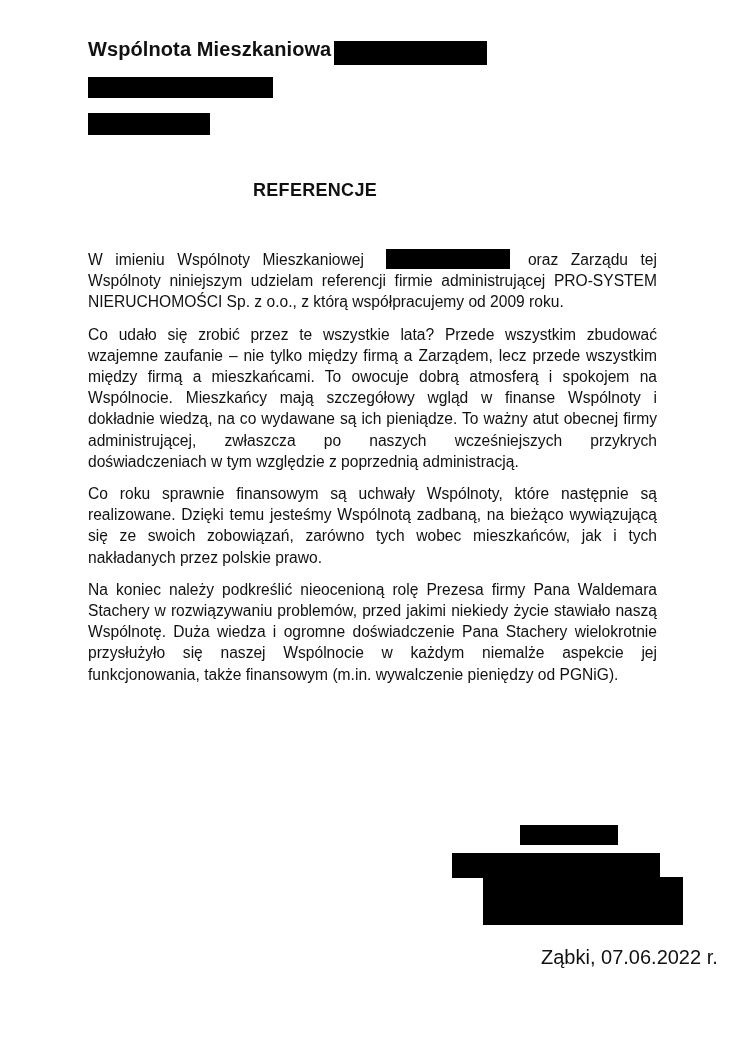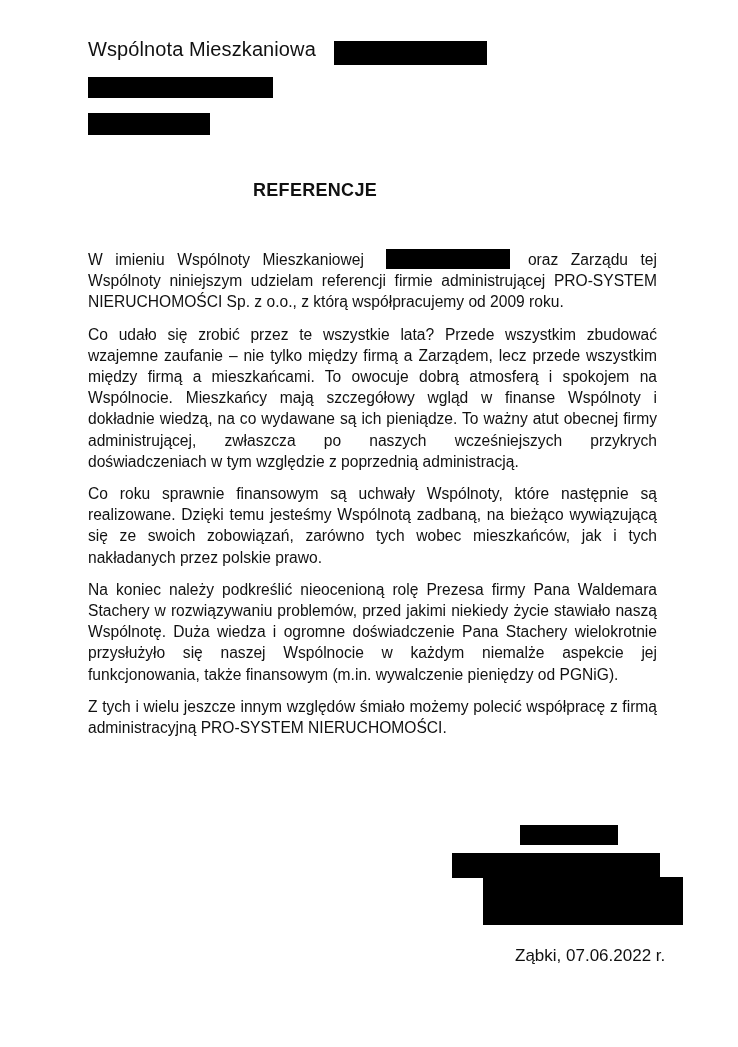--- a/index.html
+++ b/index.html
@@ -17,21 +17,21 @@
     }
     .redact {
       position: absolute;
       background: #000000;
     }
     .header-title {
       position: absolute;
       left: 88px;
       top: 38px;
       font-size: 20px;
-      font-weight: normal;
+      font-weight: bold;
       letter-spacing: 0.1px;
       white-space: nowrap;
     }
     .doc-title {
       position: absolute;
       left: 0;
       width: 630px;
       top: 180px;
       text-align: center;
       font-size: 18px;
@@ -53,41 +53,40 @@
     .inline-redact {
       display: inline-block;
       width: 124px;
       height: 20px;
       background: #000;
       vertical-align: -4px;
       margin: 0 18px 0 22px;
     }
     .place-date {
       position: absolute;
-      left: 515px;
+      left: 541px;
       top: 946px;
-      font-size: 17px;
+      font-size: 20px;
       white-space: nowrap;
     }
   </style>
 </head>
 <body>
 
 <div class="header-title">Wspólnota Mieszkaniowa</div>
 <div class="redact" style="left:334px; top:41px; width:153px; height:24px;"></div>
 <div class="redact" style="left:88px; top:77px; width:185px; height:21px;"></div>
 <div class="redact" style="left:88px; top:113px; width:122px; height:22px;"></div>
 
 <div class="doc-title">REFERENCJE</div>
 
 <div class="body-text">
   <p><span>W imieniu Wspólnoty Mieszkaniowej</span><span class="inline-redact"></span><span>oraz Zarządu tej Wspólnoty niniejszym udzielam referencji firmie administrującej PRO-SYSTEM NIERUCHOMOŚCI Sp. z o.o., z którą współpracujemy od 2009 roku.</span></p>
   <p>Co udało się zrobić przez te wszystkie lata? Przede wszystkim zbudować wzajemne zaufanie – nie tylko między firmą a Zarządem, lecz przede wszystkim między firmą a mieszkańcami. To owocuje dobrą atmosferą i spokojem na Wspólnocie. Mieszkańcy mają szczegółowy wgląd w finanse Wspólnoty i dokładnie wiedzą, na co wydawane są ich pieniądze. To ważny atut obecnej firmy administrującej, zwłaszcza po naszych wcześniejszych przykrych doświadczeniach w tym względzie z poprzednią administracją.</p>
   <p>Co roku sprawnie finansowym są uchwały Wspólnoty, które następnie są realizowane. Dzięki temu jesteśmy Wspólnotą zadbaną, na bieżąco wywiązującą się ze swoich zobowiązań, zarówno tych wobec mieszkańców, jak i tych nakładanych przez polskie prawo.</p>
   <p>Na koniec należy podkreślić nieocenioną rolę Prezesa firmy Pana Waldemara Stachery w rozwiązywaniu problemów, przed jakimi niekiedy życie stawiało naszą Wspólnotę. Duża wiedza i ogromne doświadczenie Pana Stachery wielokrotnie przysłużyło się naszej Wspólnocie w każdym niemalże aspekcie jej funkcjonowania, także finansowym (m.in. wywalczenie pieniędzy od PGNiG).</p>
-  <p>Z tych i wielu jeszcze innym względów śmiało możemy polecić współpracę z firmą administracyjną PRO-SYSTEM NIERUCHOMOŚCI.</p>
 </div>
 
 <div class="redact" style="left:520px; top:825px; width:98px; height:20px;"></div>
 <div class="redact" style="left:452px; top:853px; width:208px; height:25px;"></div>
 <div class="redact" style="left:483px; top:877px; width:200px; height:48px;"></div>
 
 <div class="place-date">Ząbki, 07.06.2022 r.</div>
 
 </body></html>

